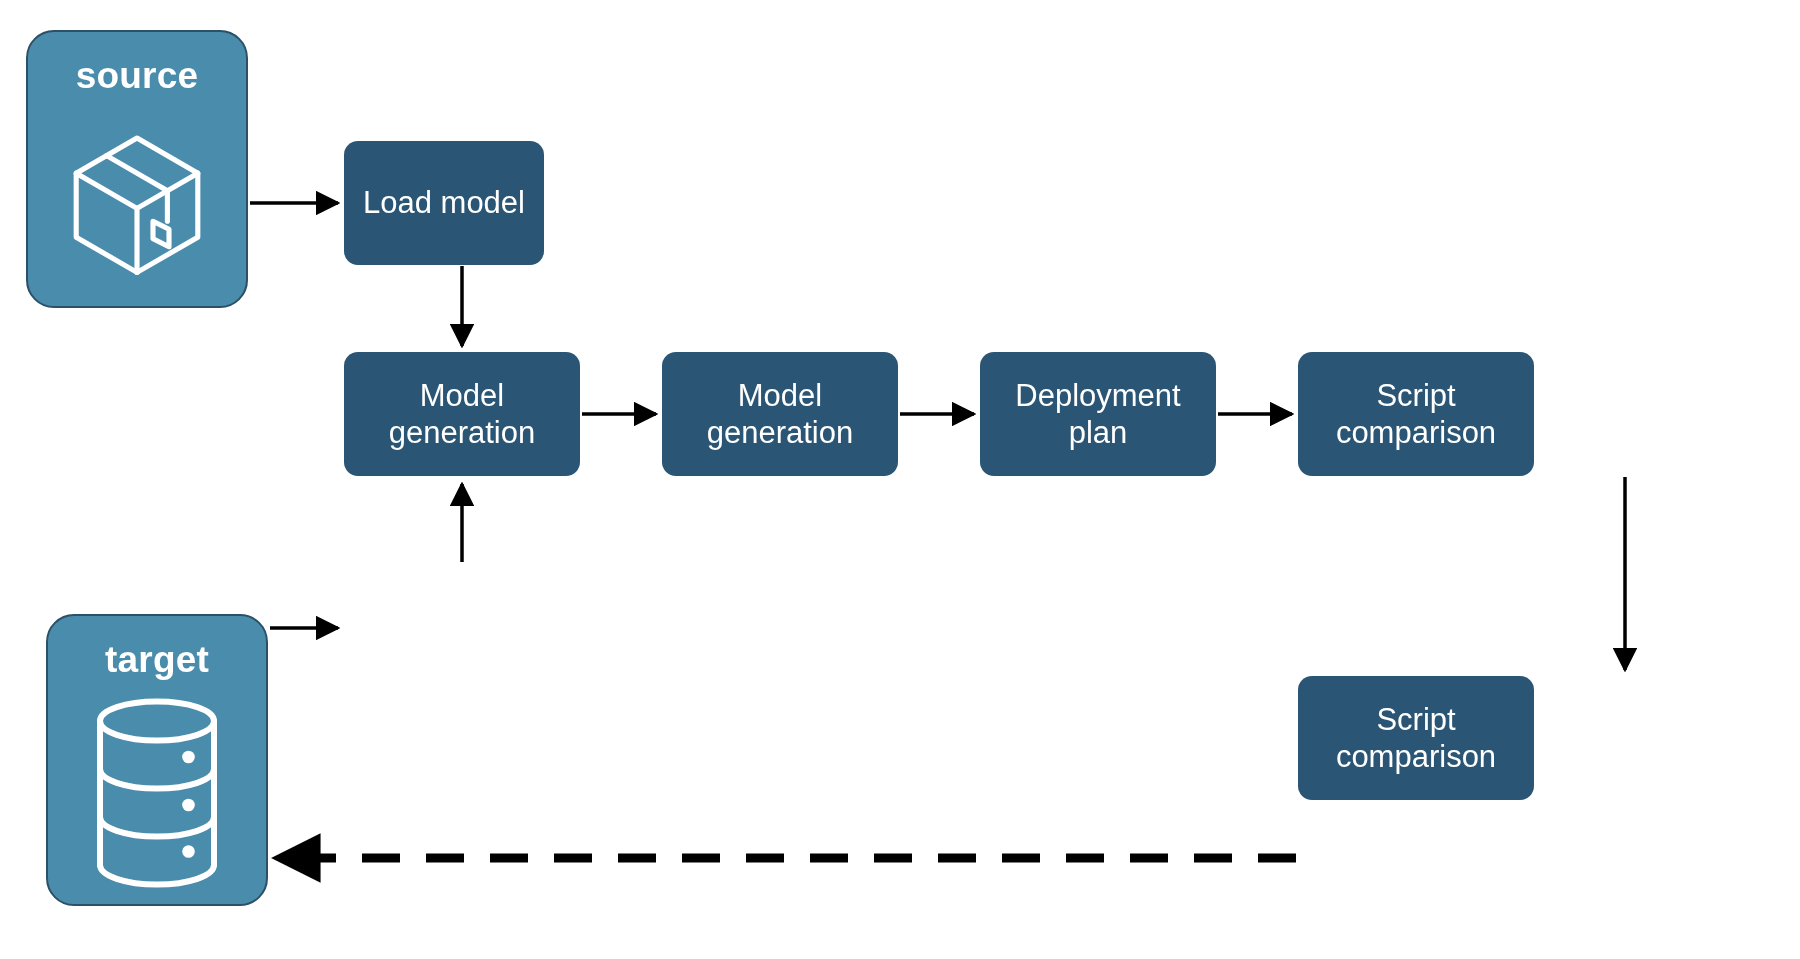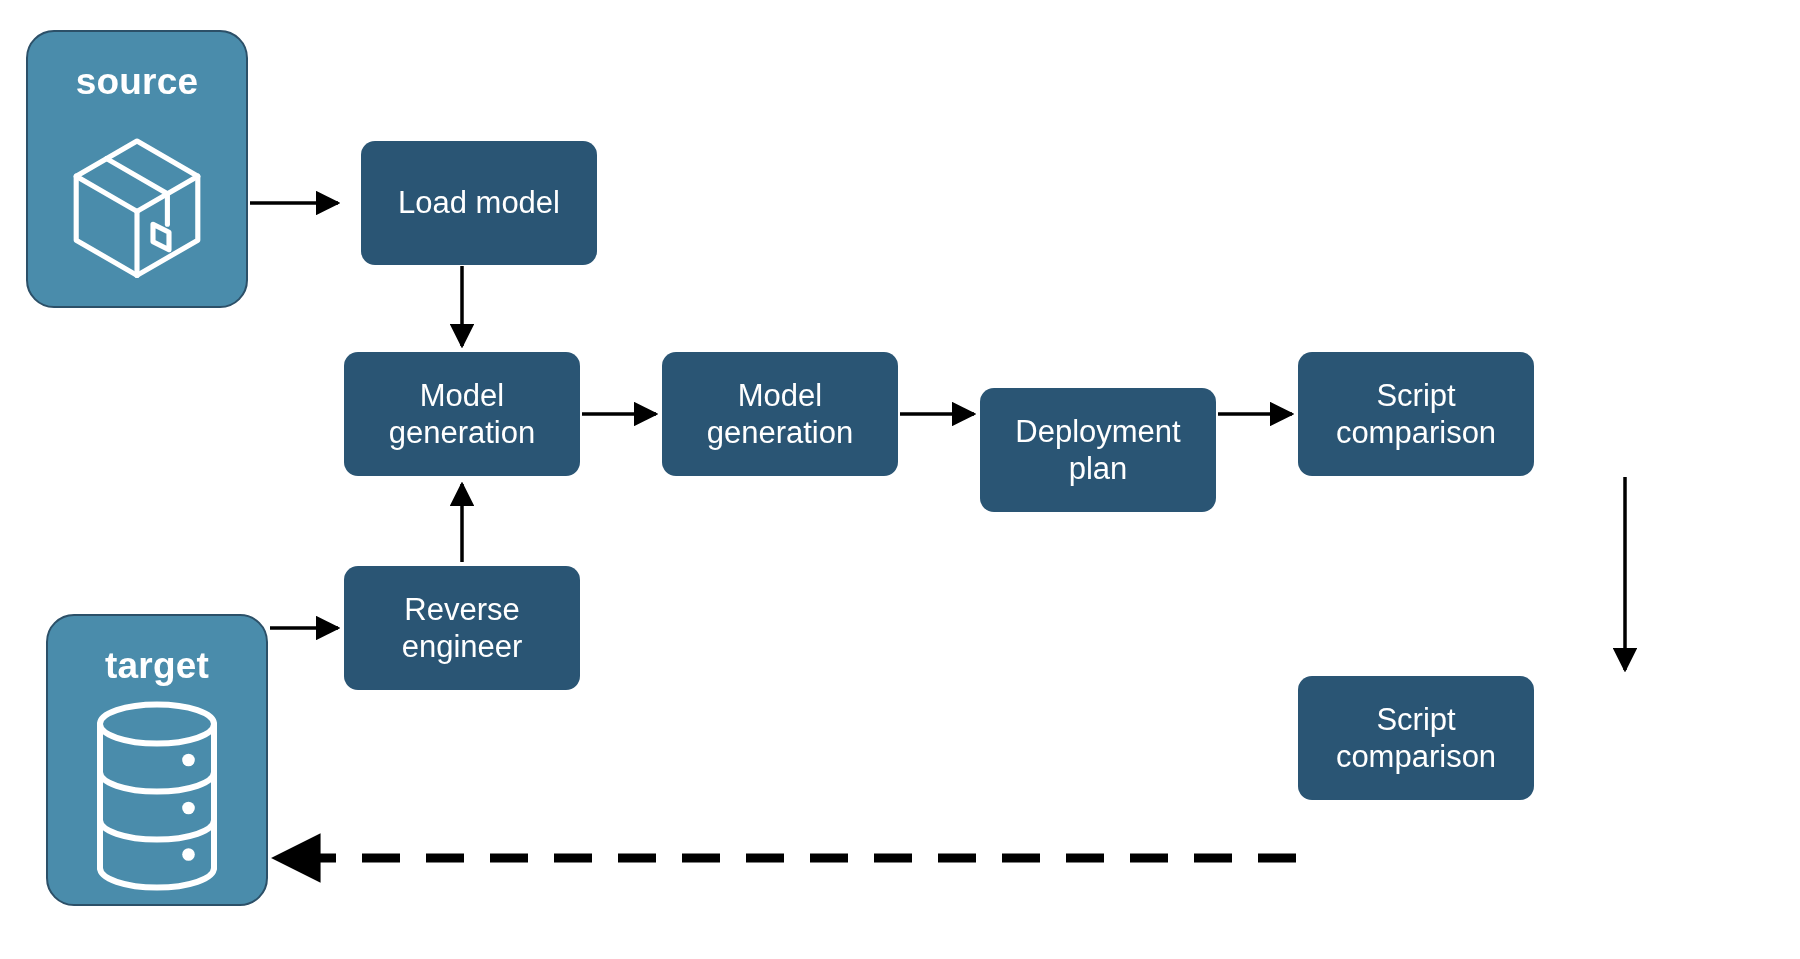--- a/index.html
+++ b/index.html
@@ -32,21 +32,21 @@
     background: #4a8cab;
     border: 2px solid #2c5068;
     border-radius: 28px;
     flex-direction: column;
     justify-content: flex-start;
   }
   .endpoint-label {
     font-weight: bold;
     font-size: 37px;
     letter-spacing: 0.2px;
-    margin-top: 28px;
+    margin-top: 22px;
     color: #ffffff;
   }
   .endpoint-icon {
     flex: 1;
     display: flex;
     align-items: center;
     justify-content: center;
     width: 100%;
   }
   
@@ -143,60 +143,54 @@
         </g>
         <g fill="#ffffff">
           <circle cx="71" cy="42" r="4.2"></circle>
           <circle cx="71" cy="74" r="4.2"></circle>
           <circle cx="71" cy="105" r="4.2"></circle>
         </g>
       </svg>
     </div>
   </div>
 
-  <div class="node process" style="left:344px; top:141px; width:236px; height:124px;margin-left:17px;">
+  <div class="node process" style="left:344px; top:141px; width:200px; height:124px;">
     <div>
       <span>Load model</span>
     </div>
   </div>
 
   <div class="node process" style="left:344px; top:352px; width:236px; height:124px;">
     <div>
       <span>Model</span>
       <span>generation</span>
     </div>
   </div>
 
   <div class="node process" style="left:662px; top:352px; width:236px; height:124px;">
     <div>
       <span>Model</span>
       <span>generation</span>
     </div>
   </div>
 
-  <div class="node process" style="left:980px; top:352px; width:236px; height:124px;margin-top:36px;">
+  <div class="node process" style="left:980px; top:352px; width:236px; height:124px;">
     <div>
       <span>Deployment</span>
       <span>plan</span>
     </div>
   </div>
 
   <div class="node process" style="left:1298px; top:352px; width:236px; height:124px;">
     <div>
       <span>Script</span>
       <span>comparison</span>
     </div>
   </div>
 
-  <div class="node process" style="left:344px; top:566px; width:236px; height:124px;">
-    <div>
-      <span>Reverse</span>
-      <span>engineer</span>
-    </div>
-  </div>
 
   <div class="node process" style="left:1298px; top:676px; width:236px; height:124px;">
     <div>
       <span>Script</span>
       <span>comparison</span>
     </div>
   </div>
 
 </div>
 

